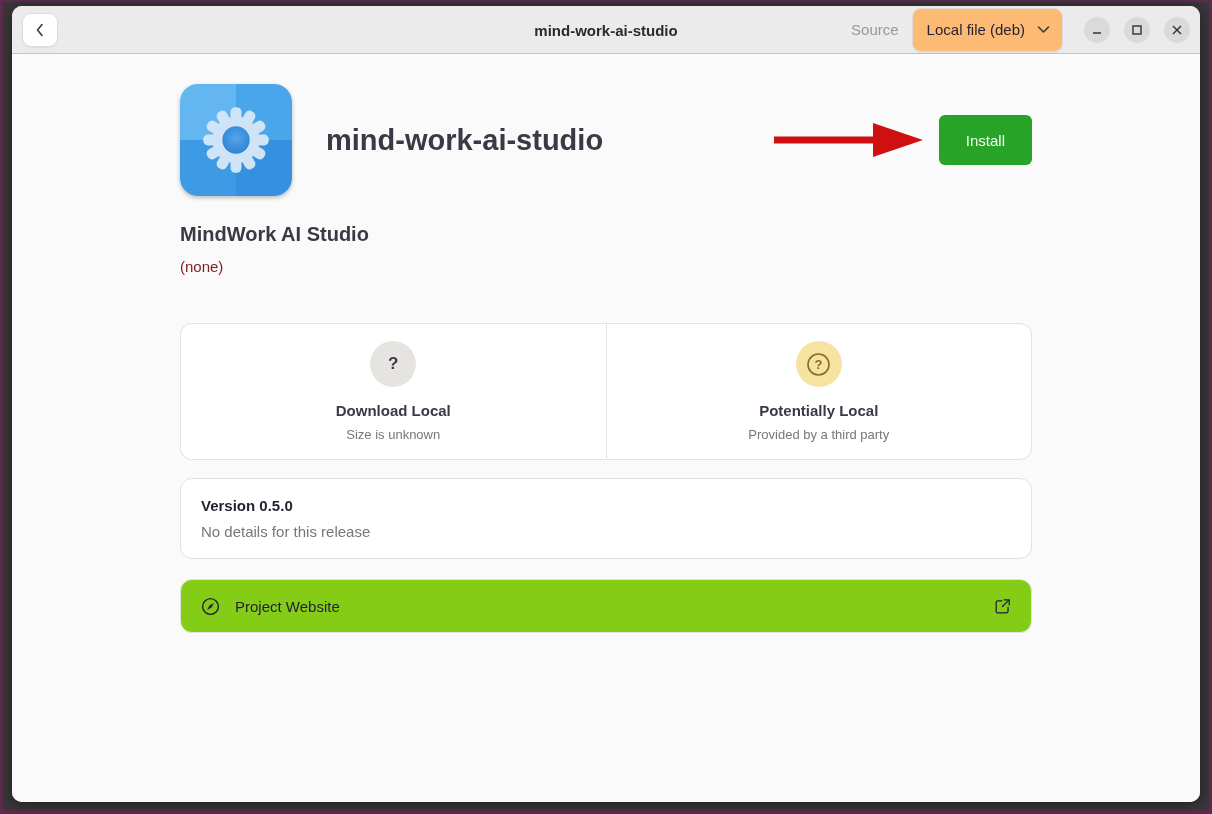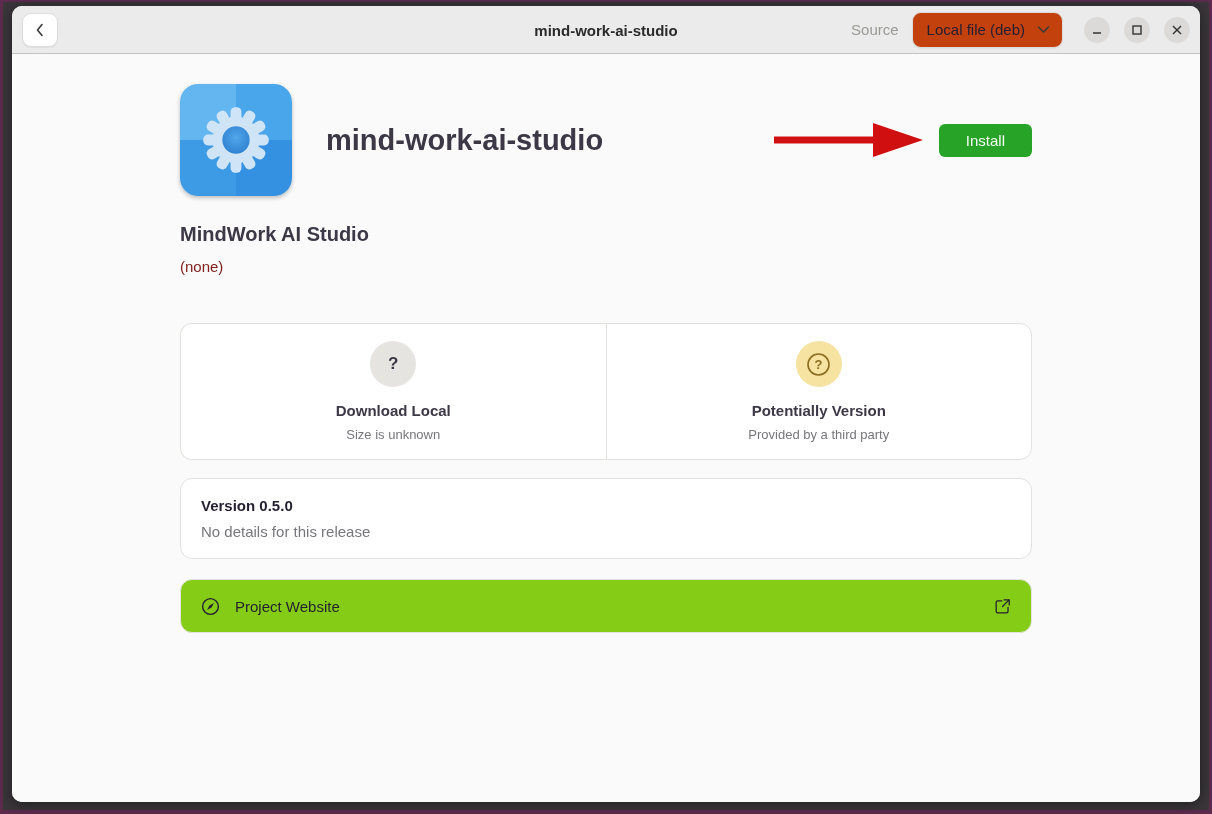--- a/index.html
+++ b/index.html
@@ -25,22 +25,22 @@
     border-radius: 9px; display: flex; align-items: center; justify-content: center;
     cursor: pointer; box-shadow: 0 1px 1px rgba(0,0,0,.05);
   }
   .hdr-title {
     position: absolute; left: 50%; top: 50%; transform: translate(-50%,-50%);
     font-size: 15px; font-weight: 700; color: #2b2b2b; white-space: nowrap;
   }
   .hdr-right { margin-left: auto; display: flex; align-items: center; gap: 13px; }
   .source-label { font-size: 15px; color: #9a9996; }
   .dropdown {
-    background: #c2410c; border: 1px solid #dedcda; border-radius: 9px;
-    height: 36px; padding: 0 12px 0 14px; display: flex; align-items: center; gap: 12px;
+    background: #fdba74; border: 1px solid #dedcda; border-radius: 9px;
+    height: 44px; padding: 0 12px 0 14px; display: flex; align-items: center; gap: 12px;
     font-size: 15px; color: #241f31; cursor: pointer; box-shadow: 0 1px 1px rgba(0,0,0,.05);
   }
   .win-controls { display: flex; align-items: center; gap: 14px; margin-left: 8px; }
   .wc {
     width: 26px; height: 26px; border-radius: 50%; background: #dcdad8;
     display: flex; align-items: center; justify-content: center; cursor: pointer;
   }
 
   
   .content { flex: 1; overflow: auto; background: #fafafa; }
@@ -53,21 +53,21 @@
     box-shadow: 0 2px 4px rgba(0,0,0,.25);
     display: flex; align-items: center; justify-content: center;
   }
   .app-title { font-size: 29px; font-weight: 700; color: #3d3846; margin-left: 34px; }
 
   .install-zone { margin-left: auto; display: flex; align-items: center; }
   .red-arrow { margin-right: 15px; display: block; }
   .install-btn {
     background: #27a327; color: #f4fbf4; border: none; border-radius: 6px;
     font-size: 15px; font-family: "Liberation Sans", sans-serif;
-    height: 33px; padding: 0 27px; cursor: pointer;
+    height: 50px; padding: 0 27px; cursor: pointer;
   }
 
   .dev-name { margin-top: 27px; font-size: 20px; font-weight: 700; color: #3d3846; }
   .dev-none { margin-top: 12px; font-size: 15px; color: #7f1d1d; }
 
   
   .tiles { display: flex; margin-top: 48px; }
   .tile {
     flex: 1; height: 137px; background: #ffffff; border: 1px solid #e4e2df;
     display: flex; flex-direction: column; align-items: center; justify-content: center;
@@ -204,21 +204,21 @@
             <div class="tile-title">Download Local</div>
             <div class="tile-caption">Size is unknown</div>
           </div>
           <div class="tile">
             <div class="tile-badge badge-yellow">
               <svg width="27" height="27" viewBox="0 0 27 27">
                 <circle cx="13.5" cy="13.5" r="10.5" fill="none" stroke="#8a6d20" stroke-width="1.6"></circle>
                 <text x="13.5" y="18.4" text-anchor="middle" font-size="13" font-weight="700" fill="#8a6d20" font-family="Liberation Sans, sans-serif">?</text>
               </svg>
             </div>
-            <div class="tile-title">Potentially Version</div>
+            <div class="tile-title">Potentially Local</div>
             <div class="tile-caption">Provided by a third party</div>
           </div>
         </div>
 
         <div class="version-card">
           <div class="version-title">Version 0.5.0</div>
           <div class="version-detail">No details for this release</div>
         </div>
 
         <div class="link-row">

